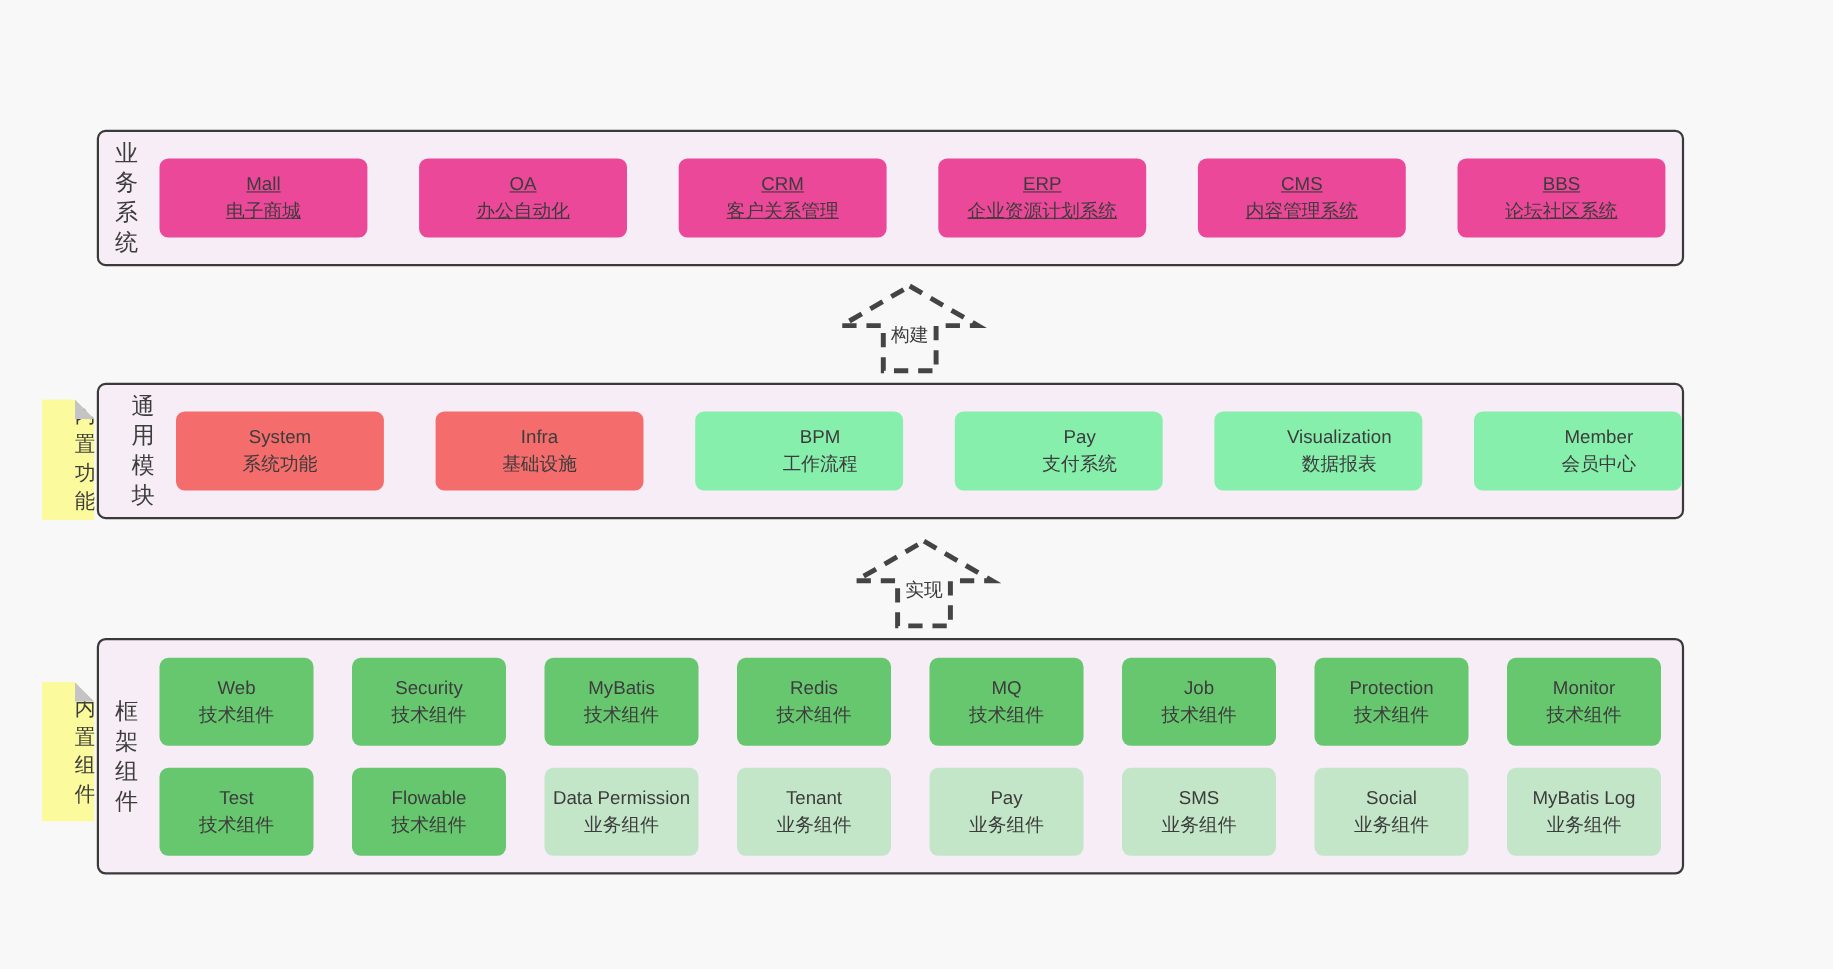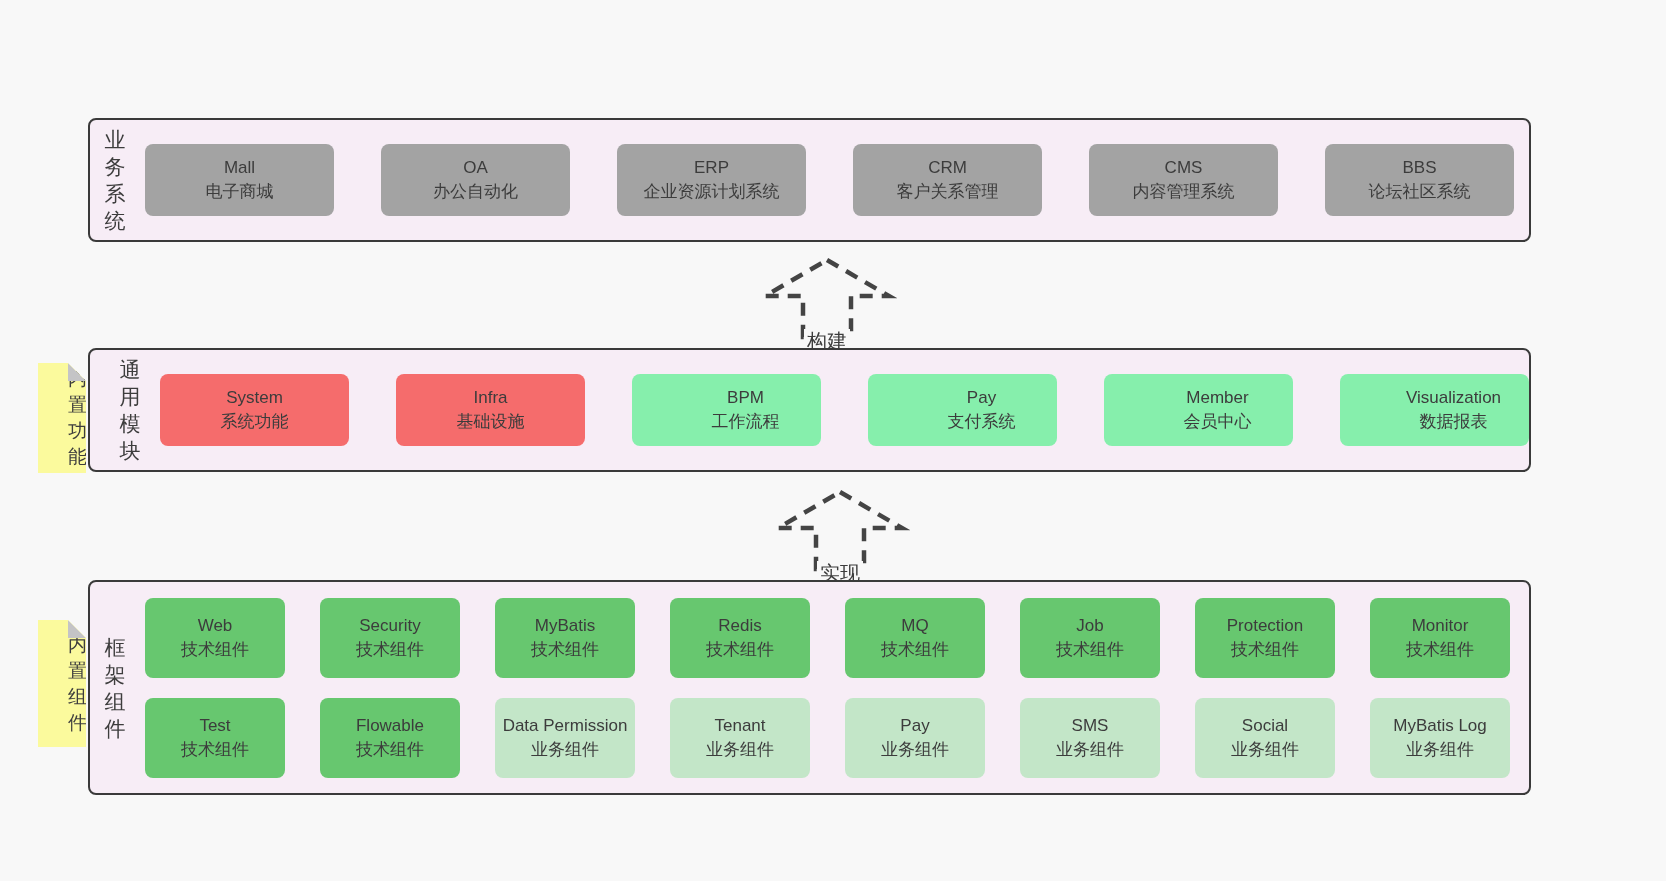--- a/index.html
+++ b/index.html
@@ -29,36 +29,35 @@
   .cols-6 .box-row { gap:47px; }
   .cols-8 .box-row { gap:35px; }
   .box {
     border-radius:8px; box-sizing:border-box;
     display:flex; flex-direction:column; justify-content:center;
     text-align:center; padding:2px 6px;
   }
   .cols-6 .box { width:189px; height:72px; }
   .cols-8 .box { width:140px; height:80px; }
   .box-name, .box-desc { font-size:17px; line-height:24px; }
-  .v-blue      { background:#a3a3a3; }
+  .v-blue      { background:#ec4899;text-decoration:underline; }
   .v-red       { background:#f56c6c; }
   .v-pink      { background:#86efac;padding-left:44px; }
   .v-green     { background:#67c76f; }
   .v-lightgreen{ background:#c3e6c8;align-items:center; }
   .arrow {
     position:absolute; width:140px; height:84px;
   }
   .arrow svg { position:absolute; inset:0; }
   .arrow-label {
     position:absolute; left:50%; top:44%;
     transform:translateX(-50%);
     background:#f8f8f8; padding:0 3px;
-    font-size:20px; line-height:24px; color:#3d3d3d;
+    font-size:17px; line-height:24px; color:#3d3d3d;
     white-space:nowrap;
-    margin-top:36px;
   }
   .tag {
     position:absolute; width:48px;
     background:#fbfa9d;
     clip-path:polygon(0 0, calc(100% - 18px) 0, 100% 18px, 100% 100%, 0 100%);
     display:flex; align-items:center; justify-content:center;
     box-sizing:border-box;
     padding-left:31px;
   }
   .tag::after {
@@ -80,26 +79,26 @@
       <div class="box-row">
         <div class="box v-blue">
           <div class="box-name">Mall</div>
           <div class="box-desc">电子商城</div>
         </div>
         <div class="box v-blue">
           <div class="box-name">OA</div>
           <div class="box-desc">办公自动化</div>
         </div>
         <div class="box v-blue">
+          <div class="box-name">CRM</div>
+          <div class="box-desc">客户关系管理</div>
+        </div>
+        <div class="box v-blue">
           <div class="box-name">ERP</div>
           <div class="box-desc">企业资源计划系统</div>
-        </div>
-        <div class="box v-blue">
-          <div class="box-name">CRM</div>
-          <div class="box-desc">客户关系管理</div>
         </div>
         <div class="box v-blue">
           <div class="box-name">CMS</div>
           <div class="box-desc">内容管理系统</div>
         </div>
         <div class="box v-blue">
           <div class="box-name">BBS</div>
           <div class="box-desc">论坛社区系统</div>
         </div>
       </div>
@@ -127,26 +126,26 @@
         </div>
         <div class="box v-pink">
           <div class="box-name">BPM</div>
           <div class="box-desc">工作流程</div>
         </div>
         <div class="box v-pink">
           <div class="box-name">Pay</div>
           <div class="box-desc">支付系统</div>
         </div>
         <div class="box v-pink">
+          <div class="box-name">Visualization</div>
+          <div class="box-desc">数据报表</div>
+        </div>
+        <div class="box v-pink">
           <div class="box-name">Member</div>
           <div class="box-desc">会员中心</div>
-        </div>
-        <div class="box v-pink">
-          <div class="box-name">Visualization</div>
-          <div class="box-desc">数据报表</div>
         </div>
       </div>
     </div>
 </section>
 <div class="tag" style="left:38px; top:363px; height:110px;">
   <div class="tag-text">内置功能</div>
 </div>
 
 <div class="arrow" style="left:770px; top:488px;">
   <svg viewBox="0 0 140 84">

